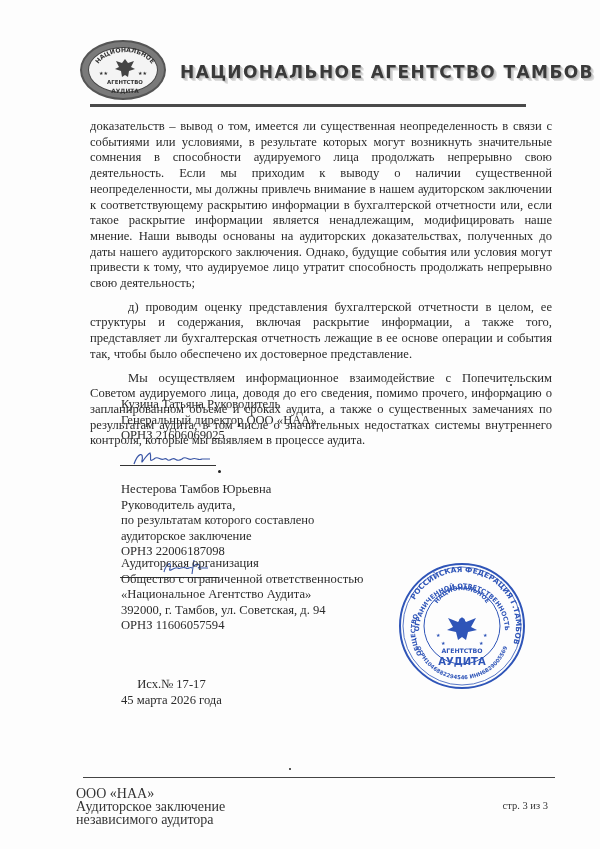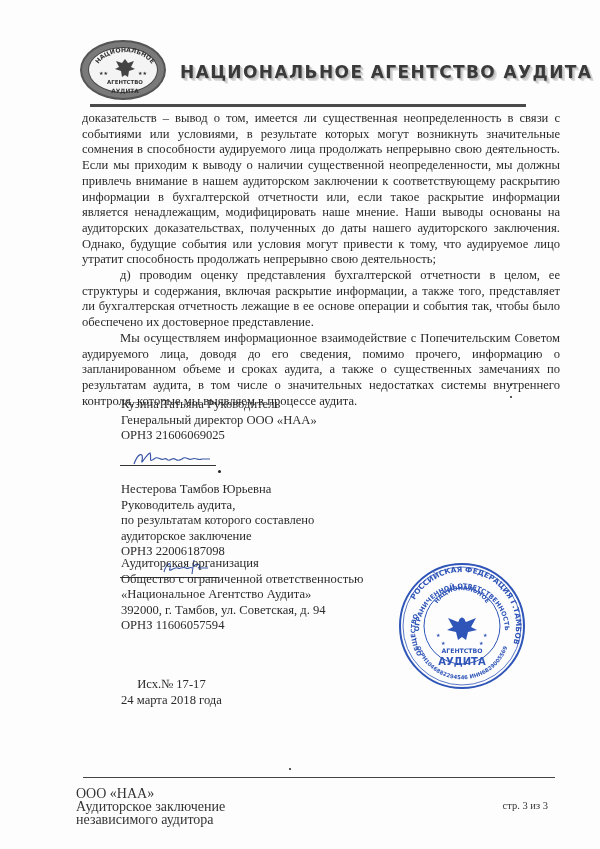--- a/index.html
+++ b/index.html
@@ -29,21 +29,21 @@
   }
   .header-rule {
     position: absolute; left: 90px; top: 104px; width: 436px; height: 3px; background: #4a4a4a;
   }
 
   
   .body-text {
     position: absolute; left: 82px; top: 111px; width: 478px;
     font-size: 12.6px; line-height: 15.7px; text-align: justify; color: #2b2b2b;
   }
-  .body-text p { margin: 0; }
+  .body-text p { margin: 8px; }
   .body-text p.indent { text-indent: 38px; }
 
   
   .block { position: absolute; left: 121px; font-size: 12.6px; line-height: 15.5px; color: #2b2b2b; }
   .block div { white-space: nowrap; }
   .sig1 { top: 397px; }
   .sig2 { top: 482px; }
   .org  { top: 556px; }
   .ref  { top: 677px; text-align: center; }
 
@@ -80,21 +80,21 @@
         <path d="M43 17 l-3 4 l-6 -2 l3 6 l-4 2 l6 2 l1 6 l3 -2 l3 2 l1 -6 l6 -2 l-4 -2 l3 -6 l-6 2 z"></path>
       </g>
       <g fill="#333" font-size="5" font-family="DejaVu Sans, sans-serif">
         <text x="17" y="33">★★</text>
         <text x="56" y="33">★★</text>
       </g>
       <text x="43" y="42" text-anchor="middle" font-family="DejaVu Sans, sans-serif" font-size="5.4" font-weight="bold" fill="#333">АГЕНТСТВО</text>
       <text x="43" y="50.5" text-anchor="middle" font-family="DejaVu Sans, sans-serif" font-size="5.8" font-weight="bold" fill="#333">АУДИТА</text>
     </svg>
   </div>
-  <div class="agency-title">НАЦИОНАЛЬНОЕ АГЕНТСТВО АУДИТА</div>
+  <div class="agency-title">НАЦИОНАЛЬНОЕ АГЕНТСТВО ТАМБОВ</div>
   <div class="header-rule"></div>
 
   <div class="body-text">
     <p>доказательств – вывод о том, имеется ли существенная неопределенность в связи с событиями или условиями, в результате которых могут возникнуть значительные сомнения в способности аудируемого лица продолжать непрерывно свою деятельность. Если мы приходим к выводу о наличии существенной неопределенности, мы должны привлечь внимание в нашем аудиторском заключении к соответствующему раскрытию информации в бухгалтерской отчетности или, если такое раскрытие информации является ненадлежащим, модифицировать наше мнение. Наши выводы основаны на аудиторских доказательствах, полученных до даты нашего аудиторского заключения. Однако, будущие события или условия могут привести к тому, что аудируемое лицо утратит способность продолжать непрерывно свою деятельность;</p>
     <p class="indent">д) проводим оценку представления бухгалтерской отчетности в целом, ее структуры и содержания, включая раскрытие информации, а также того, представляет ли бухгалтерская отчетность лежащие в ее основе операции и события так, чтобы было обеспечено их достоверное представление.</p>
     <p class="indent">Мы осуществляем информационное взаимодействие с Попечительским Советом аудируемого лица, доводя до его сведения, помимо прочего, информацию о запланированном объеме и сроках аудита, а также о существенных замечаниях по результатам аудита, в том числе о значительных недостатках системы внутреннего контроля, которые мы выявляем в процессе аудита.</p>
   </div>
 
   <div class="block sig1">
     <div>Кузина Татьяна Руководитель</div>
@@ -122,21 +122,21 @@
   <div class="block org">
     <div>Аудиторская организация</div>
     <div>Общество с ограниченной ответственностью</div>
     <div>«Национальное Агентство Аудита»</div>
     <div>392000, г. Тамбов, ул. Советская, д. 94</div>
     <div>ОРНЗ 11606057594</div>
   </div>
 
   <div class="block ref">
     <div>Исх.№ 17-17</div>
-    <div>24 марта 2018 года</div>
+    <div>45 марта 2026 года</div>
   </div>
 
   <svg class="seal" width="130" height="130" viewBox="0 0 130 130">
     <defs>
       <path id="sealOuter" d="M 65 65 m -54 0 a 54 54 0 1 1 108 0 a 54 54 0 1 1 -108 0"></path>
       <path id="sealInnerTop" d="M 22 70 A 43 43 0 0 1 108 70"></path>
       <path id="sealCenterTop" d="M 36 58 A 29 29 0 0 1 94 58"></path>
       <path id="sealLeft" d="M 26 95 A 44 44 0 0 1 22 52"></path>
       <path id="sealBottom" d="M 18 80 A 48 48 0 0 0 112 80"></path>
     </defs>

